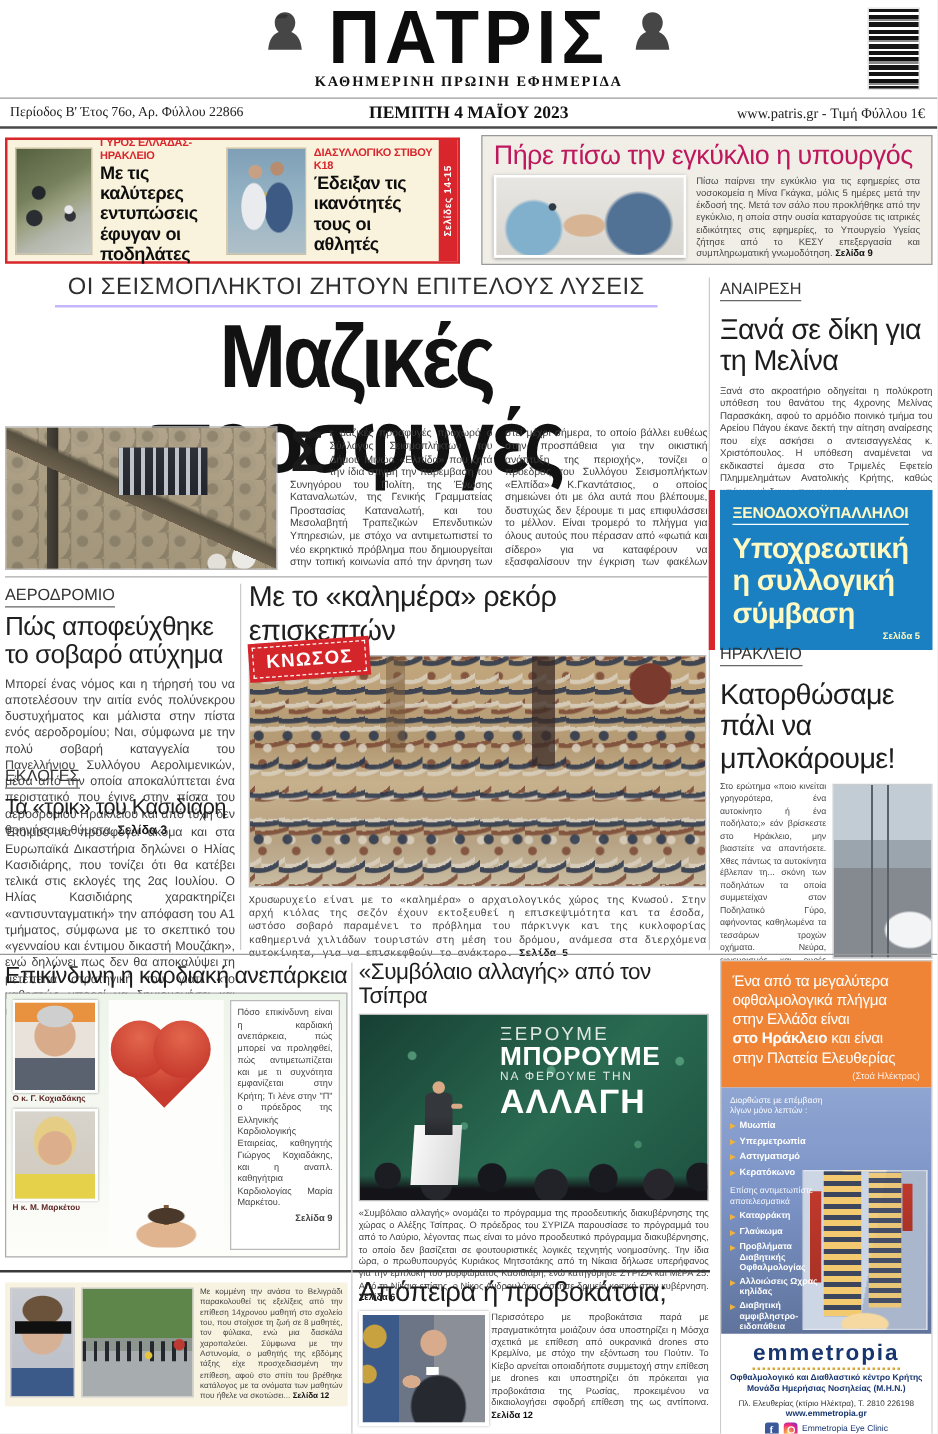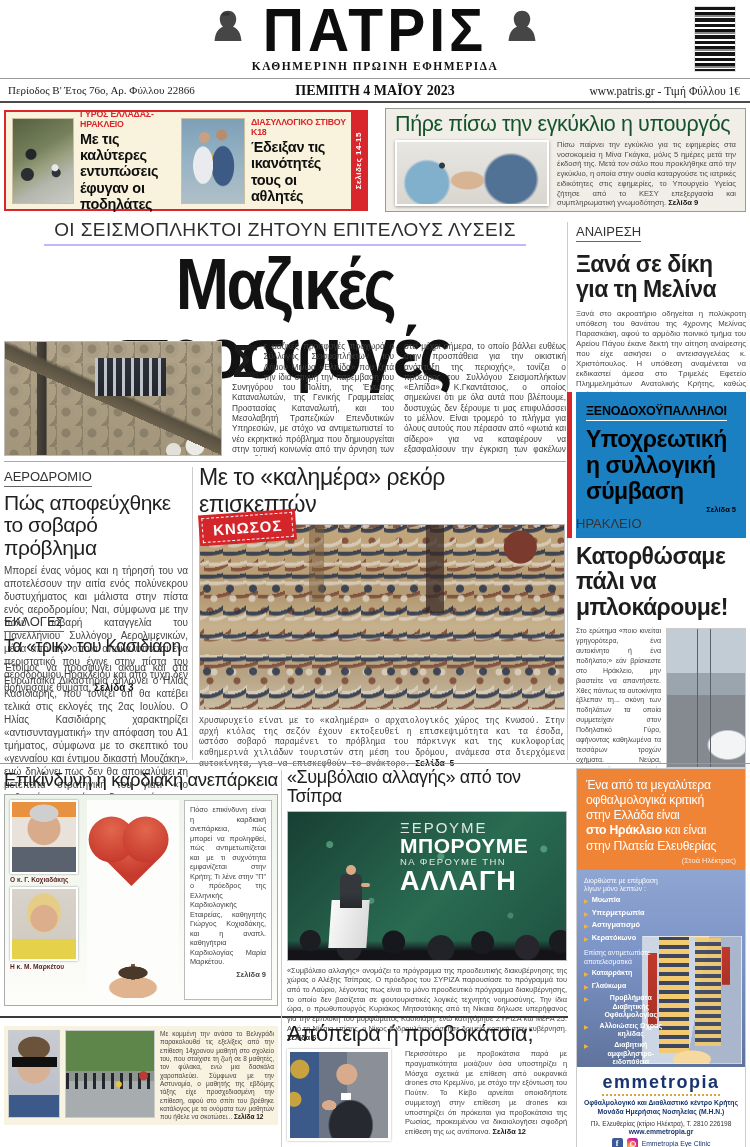--- a/index.html
+++ b/index.html
@@ -43,21 +43,21 @@
       radial-gradient(circle at 36% 22%,#caa183 0 5px,transparent 6px),
       radial-gradient(circle at 64% 19%,#b98c6d 0 5px,transparent 6px),
       radial-gradient(ellipse 16px 30px at 34% 55%,#e9ebef 0 60%,transparent 65%),
       radial-gradient(ellipse 18px 32px at 66% 56%,#3c5a86 0 60%,transparent 65%),
       radial-gradient(circle at 48% 46%,#d8b13c 0 3px,transparent 4px),
       linear-gradient(180deg,#7d9fb8 0%,#93b2c4 45%,#aebfc9 100%);}
 
   
   .minister-box{position:absolute;left:385px;top:108px;width:361px;height:104px;border:1px solid #999;background:#f1eee8;
     box-sizing:border-box;padding:3px 9px;}
-  .minister-head{font-size:21.5px;color:#14532d;font-weight:400;letter-spacing:-.4px;}
+  .minister-head{font-size:21.5px;color:#be185d;font-weight:400;letter-spacing:-.4px;}
   .minister-row{display:flex;gap:8px;margin-top:3px;}
   .ph-nurses{width:150px;height:62px;border:2px solid #fff;box-shadow:0 1px 3px rgba(0,0,0,.35);
     background:
       radial-gradient(circle at 30% 38%,#2e3a45 0 2.5px,transparent 3.5px),
       radial-gradient(ellipse 26px 14px at 47% 62%,#d9b491 0 60%,transparent 68%),
       radial-gradient(ellipse 34px 34px at 20% 66%,#7fb0cf 0 62%,transparent 70%),
       radial-gradient(ellipse 40px 38px at 76% 60%,#4f7296 0 62%,transparent 70%),
       linear-gradient(180deg,#e8e6e2,#d9d6d0);}
   .minister-body{flex:1;font-size:7.6px;line-height:1.28;color:#4a4a4a;text-align:justify;}
 
@@ -109,24 +109,24 @@
     background-size:100% 100%,100% 48%,100% 42%,23px 45%,19px 40%,27px 38%,100% 100%;
     background-repeat:no-repeat,no-repeat,no-repeat,repeat,repeat,repeat,no-repeat;}
   .kn-label{position:absolute;top:-10px;left:2px;transform:rotate(-4deg);background:#d4252a;color:#fff;font-weight:800;
     font-size:15px;letter-spacing:1px;padding:3px 10px;border:1px dashed rgba(255,255,255,.95);box-shadow:0 0 0 3px #d4252a,1px 2px 3px rgba(0,0,0,.4);}
   .kn-caption{margin-top:6px;font-size:8.2px;line-height:1.3;color:#454545;text-align:justify;font-family:Liberation Mono, monospace;}
 
   
   .vd2{position:absolute;left:567px;top:222px;height:538px;border-left:1px solid #ccc;}
   .rail{position:absolute;left:576px;width:170px;}
   .anairesi{top:222px;}
-  .rail-head{font-size:23px;line-height:1.1;color:#1d1d1d;font-weight:700;letter-spacing:-.5px;margin:5px 0 6px;}
+  .rail-head{font-size:23px;line-height:1.1;color:#1d1d1d;font-weight:400;letter-spacing:-.5px;margin:5px 0 6px;}
   .rail-body{font-size:7.8px;line-height:1.3;color:#454545;text-align:justify;}
   .rail-page{text-align:right;font-size:8.5px;font-weight:700;margin-top:3px;}
-  .hotel{position:absolute;left:576px;top:392px;width:170px;box-sizing:border-box;background:#1b80c2;color:#000000;padding:9px 10px 24px;}
+  .hotel{position:absolute;left:576px;top:392px;width:170px;box-sizing:border-box;background:#1b80c2;color:#fef9c3;padding:9px 10px 7px;}
   .hotel-bar{position:absolute;left:-9px;top:0;bottom:0;width:5px;background:#d9262c;}
   .hotel-kicker{display:inline-block;font-weight:700;font-size:12.5px;border-bottom:1px solid #fff;padding-bottom:2px;margin-bottom:5px;letter-spacing:-.2px;}
   .hotel-head{font-size:23px;font-weight:700;line-height:1.13;letter-spacing:-.5px;}
   .hotel-page{text-align:right;font-size:7.5px;font-weight:700;margin-top:1px;}
   .irakleio{top:514px;}
   .ph-traffic{float:right;width:80px;height:140px;margin:2px 0 2px 5px;border:1px solid #ccc;box-sizing:border-box;
     background:
       linear-gradient(90deg,transparent 0 38%,#5a6168 38% 40%,transparent 40%,transparent 55%,#5a6168 55% 56.5%,transparent 56.5%),
       radial-gradient(ellipse 30px 22px at 78% 84%,#f2f4f6 0 62%,transparent 70%),
       radial-gradient(circle at 64% 78%,#c03a30 0 2.5px,transparent 3.5px),
@@ -217,21 +217,21 @@
   .ts-p4{font-size:27px;font-weight:800;letter-spacing:1px;}
   .ts-podium{position:absolute;left:42px;bottom:12px;width:38px;height:48px;background:linear-gradient(100deg,#fafafa,#d8d8d8);
     transform:skewX(-4deg);z-index:1;}
   .ts-speaker{position:absolute;left:52px;bottom:52px;width:22px;height:34px;border-radius:5px 5px 0 0;
     background:linear-gradient(#34373c 55%,#26282c);z-index:1;}
   .ts-speaker::before{content:'';position:absolute;left:6px;top:-9px;width:10px;height:10px;border-radius:50%;background:#d9aa85;}
   .ts-speaker::after{content:'';position:absolute;right:-8px;top:9px;width:9px;height:4px;border-radius:2px;background:#d9aa85;}
   .ts-caption{margin-top:5px;font-size:7.4px;line-height:1.3;color:#444;text-align:justify;}
 
   .putin{position:absolute;left:287px;top:1022px;width:280px;}
-  .putin-row{display:flex;gap:14px;margin-top:4px;}
+  .putin-row{display:flex;gap:2px;margin-top:4px;}
   .ph-putin{width:104px;height:92px;border:3px solid #fff;box-shadow:0 0 2px rgba(0,0,0,.35);box-sizing:border-box;
     background:
       radial-gradient(circle at 58% 26%,#d9ab8a 0 10px,transparent 11px),
       radial-gradient(ellipse 10px 7px at 40% 62%,#d9ab8a 0 70%,transparent 75%),
       radial-gradient(ellipse 30px 34px at 62% 85%,#26292f 0 70%,transparent 76%),
       linear-gradient(180deg,transparent 0 48%,#fff 48% 56%,transparent 56%) 58% 0/10px 100% no-repeat,
       radial-gradient(circle at 10% 20%,#c9a23a 0 9px,transparent 10px),
       radial-gradient(circle at 4% 55%,#c9a23a 0 7px,transparent 8px),
       linear-gradient(90deg,#3a5a8c 0 30%,#6b7586 30% 58%,#8a8f98 58%);}
   .putin-body{flex:1;font-size:7.4px;line-height:1.32;text-align:justify;color:#444;}
@@ -250,21 +250,21 @@
     background:
       linear-gradient(#c0392b,#a93226) 6% 30%/9px 58% no-repeat,
       linear-gradient(#c0392b,#a93226) 88% 12%/8px 30% no-repeat,
       radial-gradient(ellipse 26px 12px at 50% 97%,#f5d9a0 0 70%,transparent 76%),
       repeating-linear-gradient(0deg,rgba(245,201,106,.95) 0 5px,rgba(52,62,86,.95) 5px 9px) 24% 0/30px 92% no-repeat,
       repeating-linear-gradient(0deg,rgba(245,201,106,.85) 0 4px,rgba(62,72,96,.95) 4px 8px) 72% 6%/26px 86% no-repeat,
       linear-gradient(100deg,#cdd6e4 0 55%,#aab6cc 55% 100%);
     border:1px solid rgba(255,255,255,.4);}
   .ad-intro{font-size:6.8px;line-height:1.25;opacity:.95;width:84px;position:relative;z-index:2;}
   .ad-li{display:flex;gap:3px;align-items:flex-start;font-size:7.4px;font-weight:700;line-height:1.2;margin-top:2.5px;
-    width:86px;position:relative;z-index:2;text-align:center;}
+    width:86px;position:relative;z-index:2;}
   .arrow{color:#f2b33d;font-size:6px;line-height:1.7;flex:0 0 auto;}
   .ad-li2{font-size:7px;}
   .ad-sp{height:5px;}
   .ad-foot{background:#fff;padding:5px 6px 6px;text-align:center;}
   .ad-logo{font-size:18px;font-weight:700;color:#17356e;letter-spacing:1.5px;border-bottom:2px dotted #d9a43a;
     display:inline-block;padding-bottom:1px;}
   .ad-sub{font-size:6.8px;font-weight:700;color:#17356e;margin-top:3px;line-height:1.3;}
   .ad-addr{font-size:6.5px;color:#333;margin-top:3px;}
   .ad-site{font-size:6.8px;font-weight:700;color:#17356e;margin-top:1px;}
   .ad-social{display:flex;justify-content:center;align-items:center;gap:4px;margin-top:3px;font-size:6.8px;color:#17356e;}
@@ -330,21 +330,21 @@
   </div>
   <div class="lead-art">
     <div class="photo ph-quake"></div>
     <div class="lead-col"><span class="dropcap">Σ</span><span>ε μαζικές προσφυγές προχωρά ο Σύλλογος Σεισμοπλήκτων του Δήμου Μινώα «Ελπίδα» που ζητά την ίδια στιγμή την παρέμβαση του Συνηγόρου του Πολίτη, της Ένωσης Καταναλωτών, της Γενικής Γραμματείας Προστασίας Καταναλωτή, και του Μεσολαβητή Τραπεζικών Επενδυτικών Υπηρεσιών, με στόχο να αντιμετωπιστεί το νέο εκρηκτικό πρόβλημα που δημιουργείται στην τοπική κοινωνία από την άρνηση των τραπεζών να εφαρμόσουν τον νόμο για την παροχή άτοκου δανείου στους πληγέντες από τον σεισμό. «Πρόκειται για το βαρύτερο πλήγμα που έχουμε υπο-</span></div>
     <div class="lead-col"><span>στεί μέχρι σήμερα, το οποίο βάλλει ευθέως στην προσπάθεια για την οικιστική ανάπτυξη της περιοχής», τονίζει ο πρόεδρος του Συλλόγου Σεισμοπλήκτων «Ελπίδα» Κ.Γκαντάτσιος, ο οποίος σημειώνει ότι με όλα αυτά που βλέπουμε, δυστυχώς δεν ξέρουμε τι μας επιφυλάσσει το μέλλον. Είναι τρομερό το πλήγμα για όλους αυτούς που πέρασαν από «φωτιά και σίδερο» για να καταφέρουν να εξασφαλίσουν την έγκριση των φακέλων τους ώστε να προχωρήσουν στην αποκατάσταση των σπιτιών τους και τώρα να προσκρούουν στην άρνηση των τραπεζών να χρηματοδοτήσουν την προσπάθειά τους, όπως ο νόμος ορίζει...».</span> </div>
   </div>
   <div class="hr-lead"></div>
 
   <div class="airport">
     <span class="sec-kicker">ΑΕΡΟΔΡΟΜΙΟ</span>
-    <div class="sec-head">Πώς αποφεύχθηκε το σοβαρό πρόβλημα</div>
+    <div class="sec-head">Πώς αποφεύχθηκε το σοβαρό ατύχημα</div>
     <div class="sec-body"><span>Μπορεί ένας νόμος και η τήρησή του να αποτελέσουν την αιτία ενός πολύνεκρου δυστυχήματος και μάλιστα στην πίστα ενός αεροδρομίου; Ναι, σύμφωνα με την πολύ σοβαρή καταγγελία του Πανελλήνιου Συλλόγου Αερολιμενικών, μέσα από την οποία αποκαλύπτεται ένα περιστατικό που έγινε στην πίστα του αεροδρομίου Ηρακλείου και από τύχη δεν θρηνήσαμε θύματα.</span> <span class="pg">Σελίδα 3</span></div>
   </div>
   <div class="elections">
     <span class="sec-kicker">ΕΚΛΟΓΕΣ</span>
     <div class="sec-head">Τα «τρικ» του Κασιδιάρη</div>
     <div class="sec-body"><span>Έτοιμος να προσφύγει ακόμα και στα Ευρωπαϊκά Δικαστήρια δηλώνει ο Ηλίας Κασιδιάρης, που τονίζει ότι θα κατέβει τελικά στις εκλογές της 2ας Ιουλίου. Ο Ηλίας Κασιδιάρης χαρακτηρίζει «αντισυνταγματική» την απόφαση του Α1 τμήματος, σύμφωνα με το σκεπτικό του «γενναίου και έντιμου δικαστή Μουζάκη», ενώ δηλώνει πως δεν θα αποκαλύψει τη μετέπειτα στρατηγική του γιατί «το καθεστώς μπορεί να δημιουργήσει και άλλα νομικά τερατουργήματα».</span> <span class="pg">Σελίδα 6</span></div>
   </div>
   <div class="vd1"></div>
 
   <div class="knossos">
@@ -429,21 +429,21 @@
     <div class="bh-head" style="font-size:22px;">Απόπειρα ή προβοκάτσια;</div>
     <div class="putin-row">
       <div class="photo ph-putin"></div>
       <div class="putin-body"><span>Περισσότερο με προβοκάτσια παρά με πραγματικότητα μοιάζουν όσα υποστηρίζει η Μόσχα σχετικά με επίθεση από ουκρανικά drones στο Κρεμλίνο, με στόχο την εξόντωση του Πούτιν. Το Κίεβο αρνείται οποιαδήποτε συμμετοχή στην επίθεση με drones και υποστηρίζει ότι πρόκειται για προβοκάτσια της Ρωσίας, προκειμένου να δικαιολογήσει σφοδρή επίθεση της ως αντίποινα.</span> <span class="pg">Σελίδα 12</span></div>
     </div>
   </div>
 
   <div class="ad">
     <div class="ad-top">
       <div class="ad-t b">Ένα από τα μεγαλύτερα</div>
-      <div class="ad-t b">οφθαλμολογικά κριτική</div>
+      <div class="ad-t b">οφθαλμολογικά πλήγμα</div>
       <div class="ad-t r">στην Ελλάδα είναι</div>
       <div class="ad-t"><span class="b">στο Ηράκλειο</span><span class="r"> και είναι</span></div>
       <div class="ad-t b">στην Πλατεία Ελευθερίας</div>
       <div class="ad-note">(Στοά Ηλέκτρας)</div>
     </div>
     <div class="ad-mid">
       <div class="ad-building"></div>
       <div class="ad-intro">Διορθώστε με επέμβαση λίγων μόνο λεπτών :</div>
       <div class="ad-li">
           <span class="arrow">▶</span>

